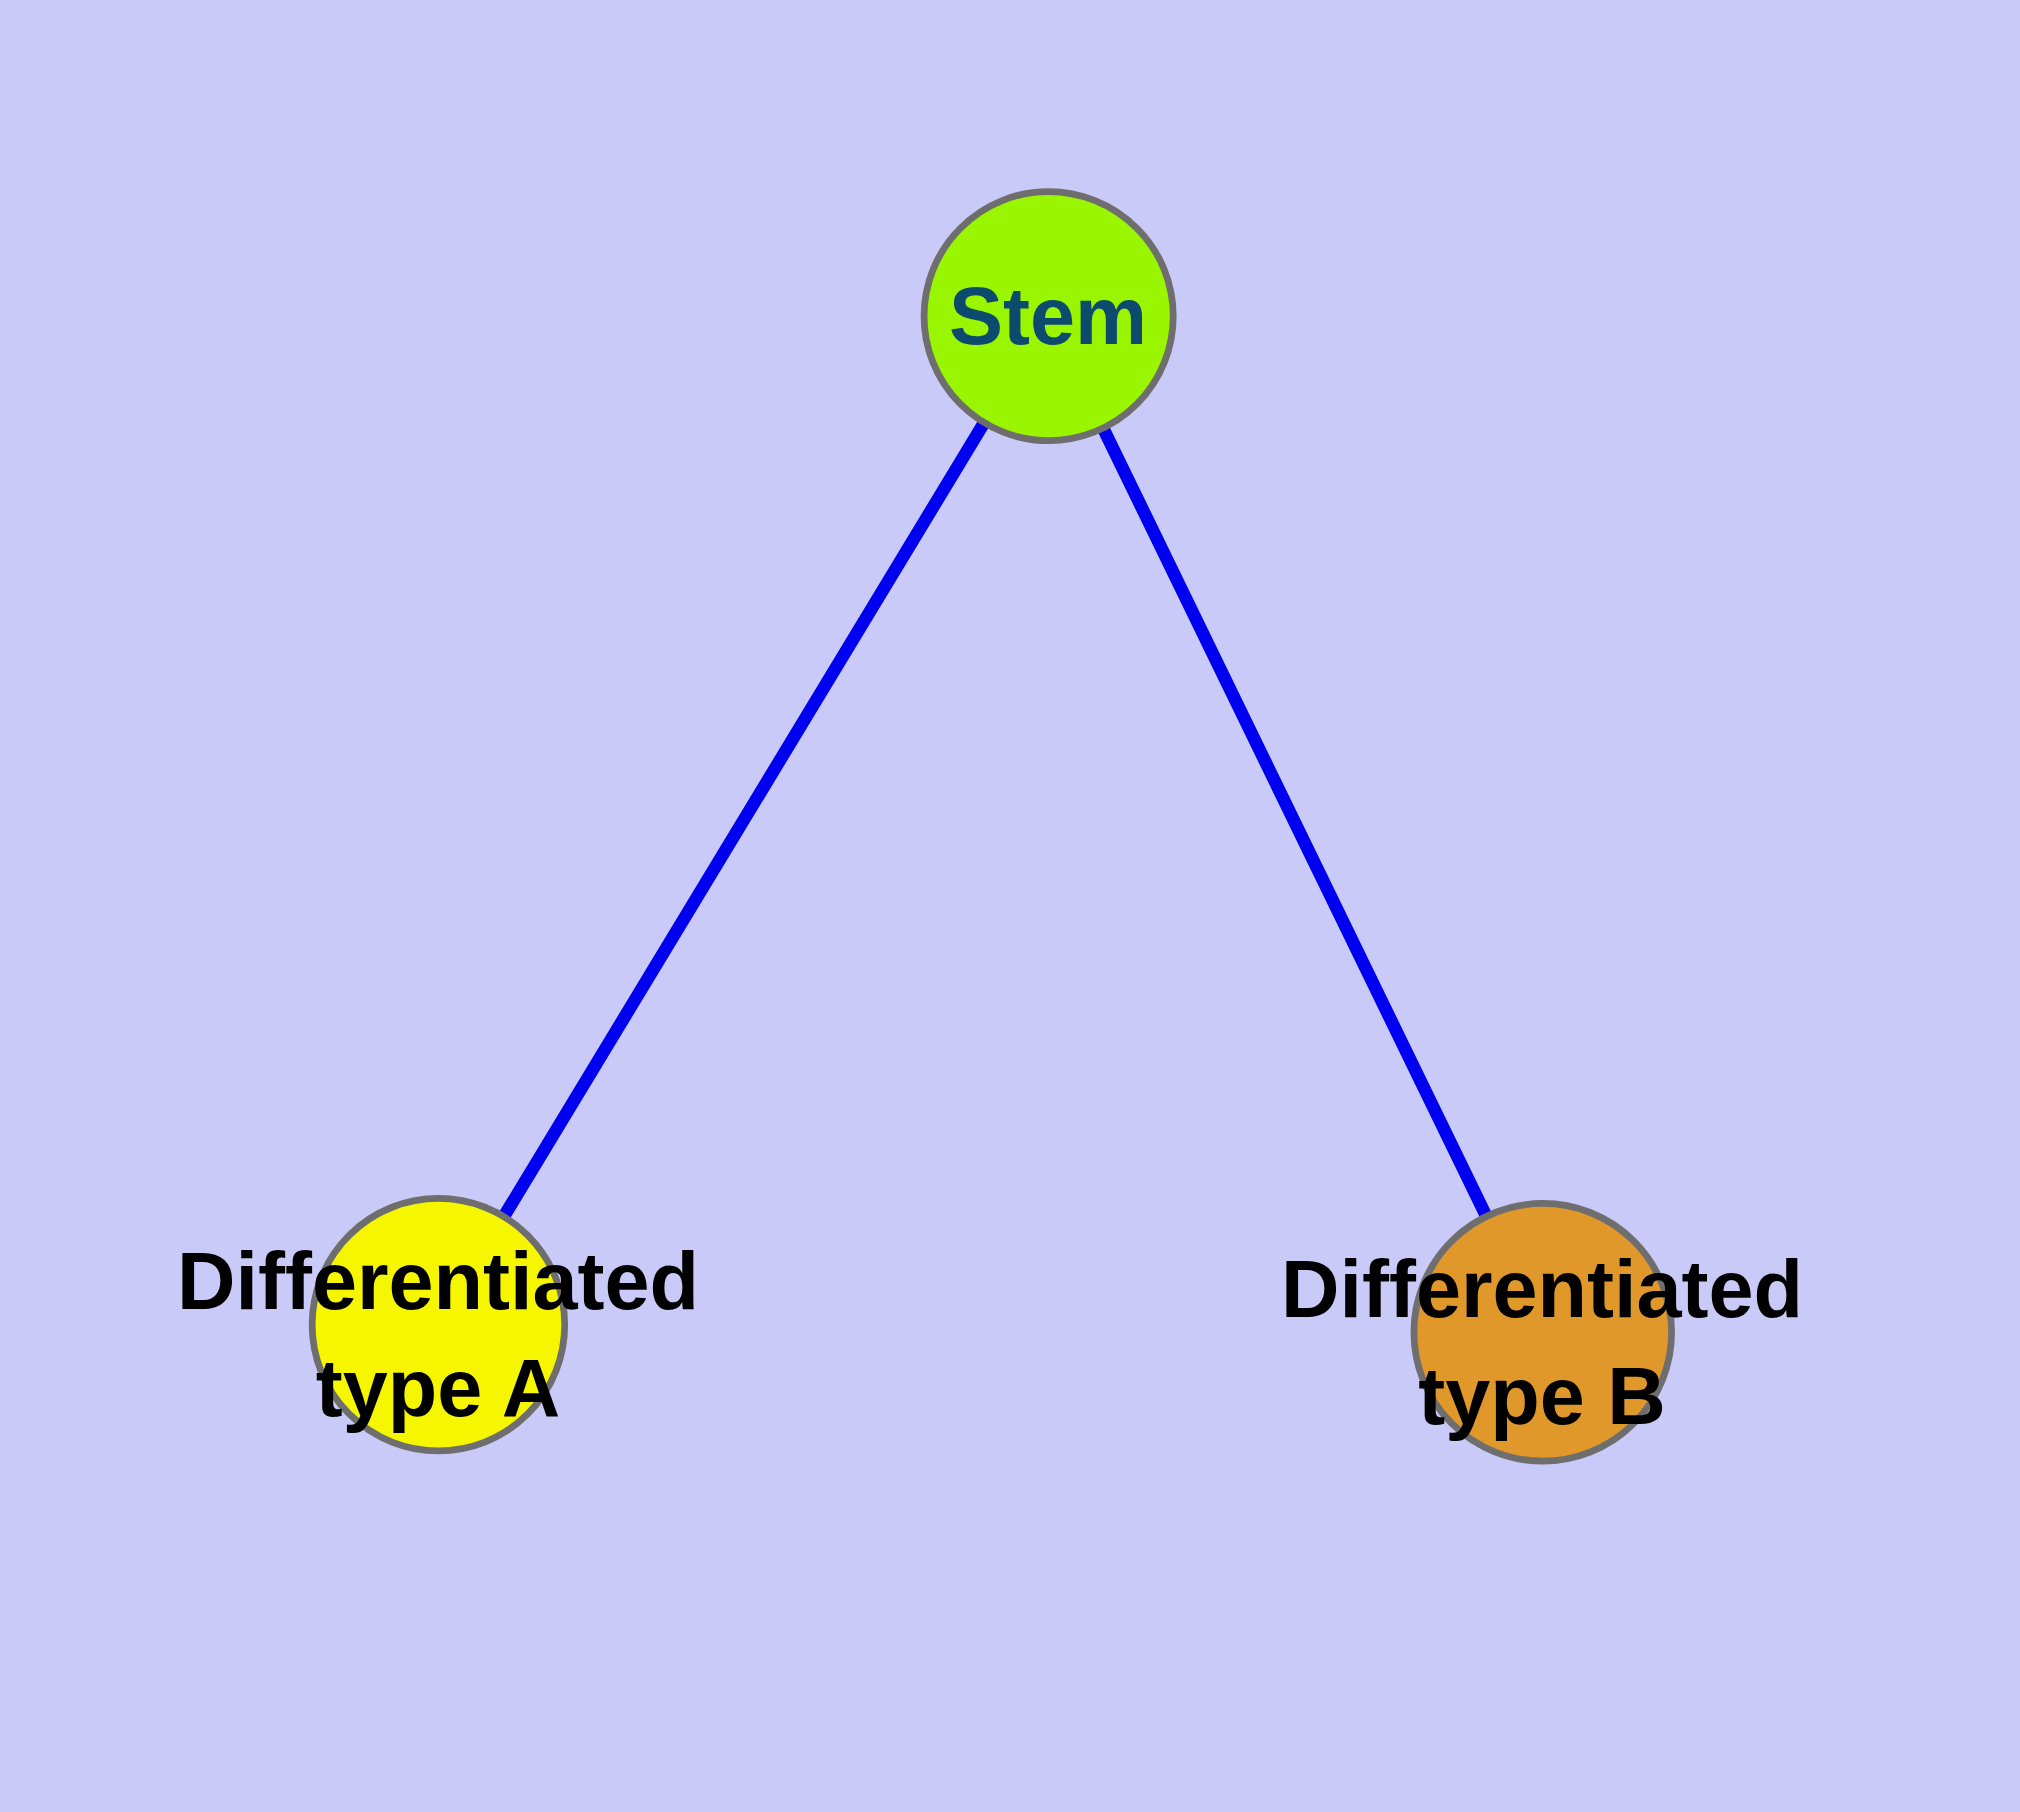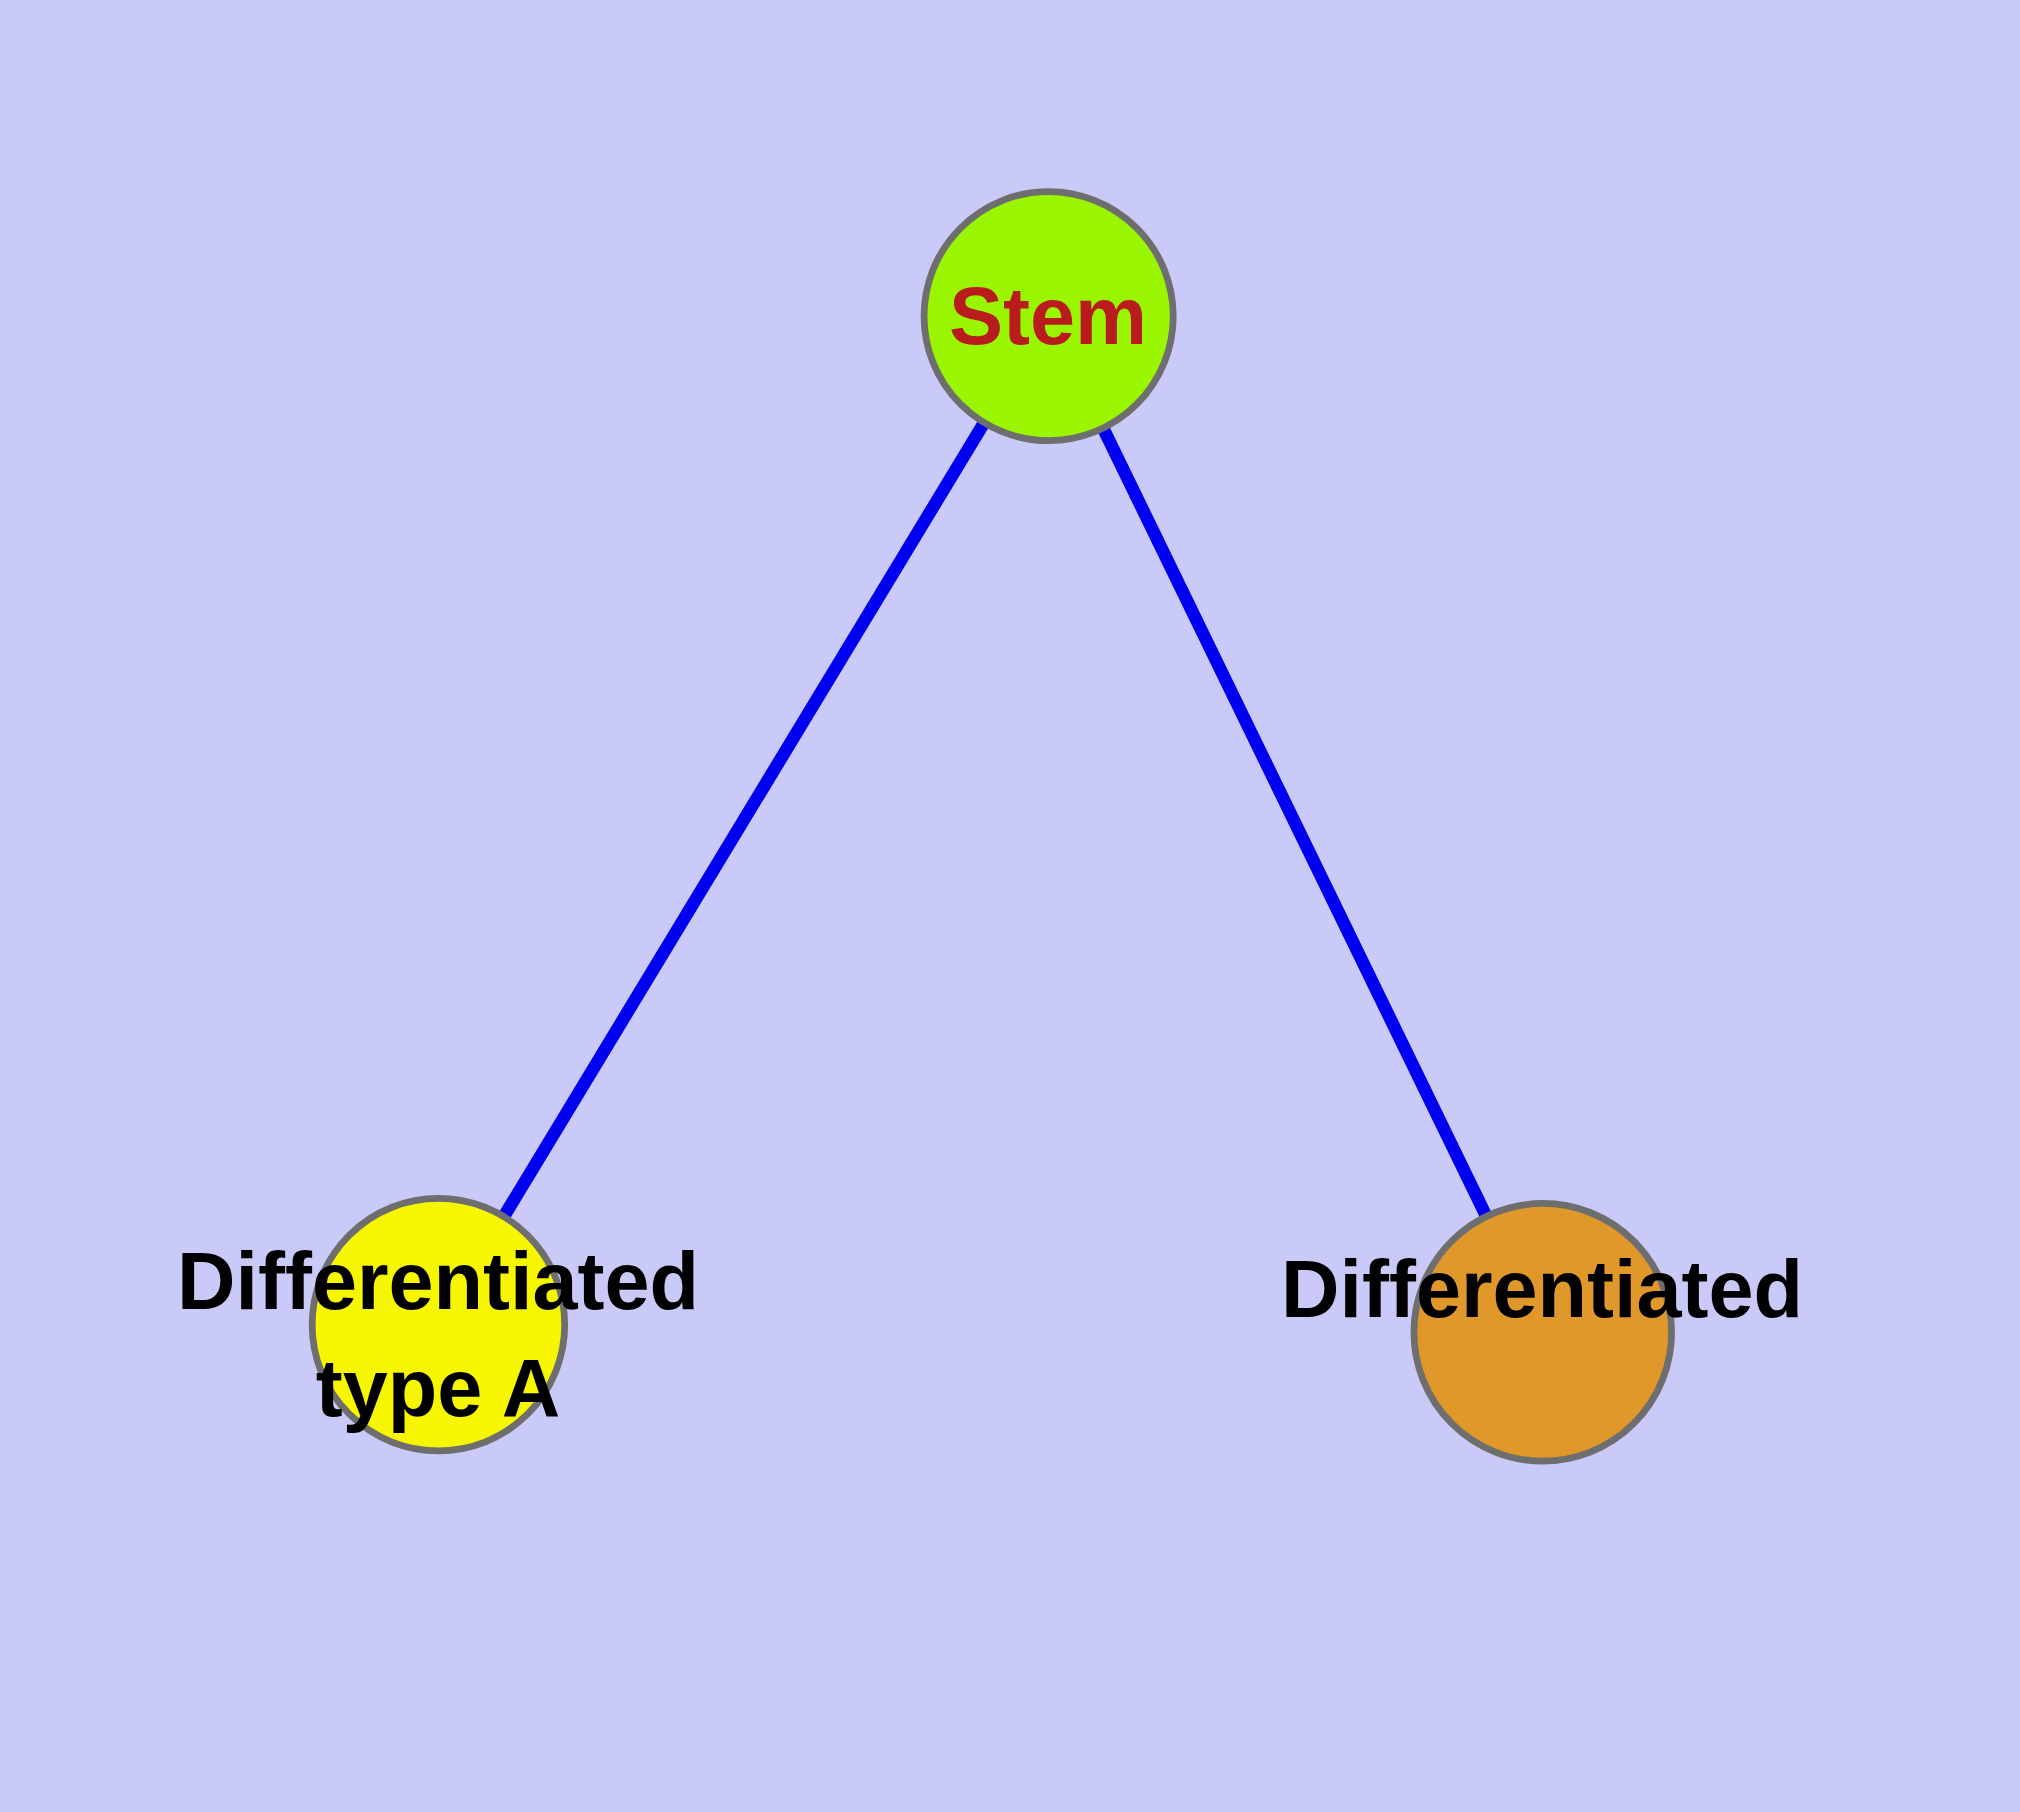--- a/index.html
+++ b/index.html
@@ -49,27 +49,28 @@
   <svg class="graph-svg" viewBox="0 0 2384 2138">
 
     <line x1="1237" y1="373" x2="517" y2="1563" stroke-width="15" stroke-linecap="round" stroke="#0000F0"></line>
     <line x1="1237" y1="373" x2="1820" y2="1572" stroke-width="15" stroke-linecap="round" stroke="#0000F0"></line>
 
     <circle cx="1237" cy="373" r="147" stroke-width="8" fill="#99F500" stroke="#6E6E6E"></circle>
     <circle cx="517" cy="1563" r="149" stroke-width="8" fill="#F6F600" stroke="#6E6E6E"></circle>
     <circle cx="1820" cy="1572" r="152" stroke-width="8" fill="#E0982B" stroke="#6E6E6E"></circle>
   </svg>
 
-  <div class="node-label label-stem" style="color: #b91c1c;">
+  <div class="node-label label-stem" style="color: #0c4a6e;">
     <div>Stem</div>
   </div>
 
   <div class="node-label label-type-a" style="color: rgb(0, 0, 0);">
     <div>Differentiated</div>
     <div>type A</div>
   </div>
 
   <div class="node-label label-type-b" style="color: rgb(0, 0, 0);">
     <div>Differentiated</div>
+    <div>type B</div>
   </div>
 
 </div>
 
 
 </body></html>

